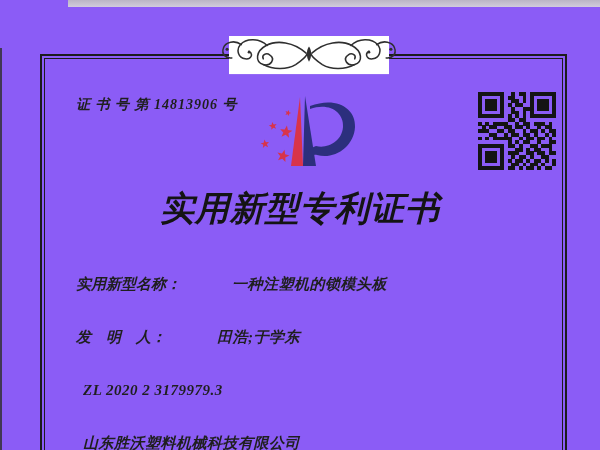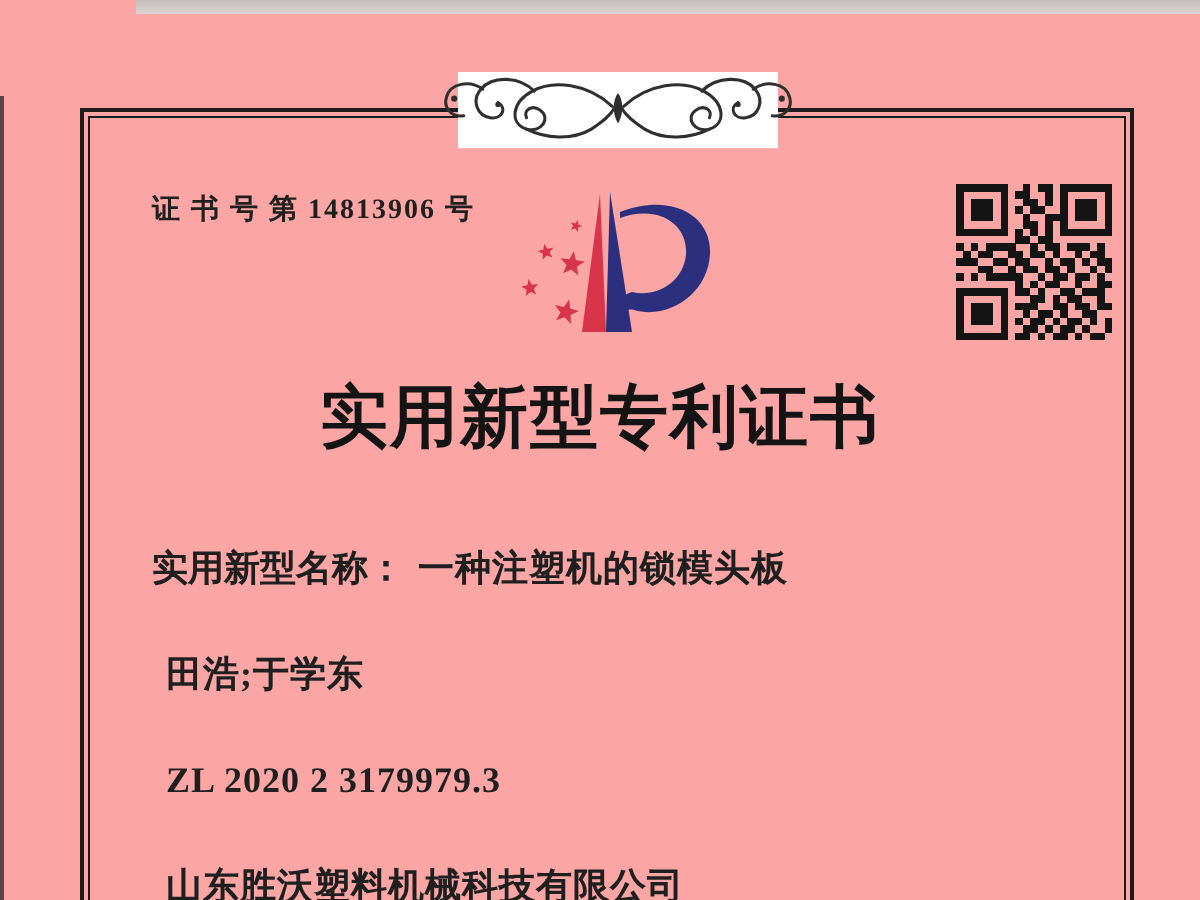--- a/index.html
+++ b/index.html
@@ -3,21 +3,21 @@
 <meta charset="utf-8">
 <style>
   html,body{margin:0;padding:0;}
   body{
     width:600px;height:450px;overflow:hidden;
     background:#ffffff;
     font-family:"Liberation Serif","DejaVu Serif",serif;
     color:#1f1f1f;
     position:relative;
   }
-  .page{position:absolute;inset:0;background:#fca5a5;}
+  .page{position:absolute;inset:0;background:#8b5cf6;font-style:italic;}
 
   
   .scan-top-strip{position:absolute;left:68px;top:0;width:532px;height:7px;
     background:linear-gradient(#bfbfbf,#d9d9d9);opacity:.9;}
   .scan-left-edge{position:absolute;left:0;top:48px;width:2px;height:402px;
     background:#2e2e2e;opacity:.8;}
 
   
   .frame{position:absolute;left:40px;top:54px;width:523px;height:396px;
     border-top:2px solid #1c1c1c;border-left:2px solid #1c1c1c;border-right:2px solid #1c1c1c;}
@@ -33,22 +33,22 @@
 
   .logo{position:absolute;left:256px;top:93px;width:105px;height:78px;}
 
   .qr{position:absolute;left:478px;top:92px;width:78px;height:78px;}
   .qr svg{width:78px;height:78px;display:block;}
 
   .title{position:absolute;left:0;top:186px;width:600px;text-align:center;
     font-size:34px;font-weight:700;letter-spacing:1px;color:#141414;white-space:pre;}
 
   .fields{position:absolute;left:76px;top:260px;right:50px;}
-  .field-row{display:flex;align-items:baseline;font-size:18px;line-height:22px;
-    margin-bottom:18px;font-weight:600;}
+  .field-row{display:flex;align-items:baseline;font-size:15px;line-height:22px;
+    margin-bottom:18px;font-weight:600;gap:44px;}
   .field-label{white-space:pre;}
   .field-value{margin-left:7px;white-space:pre;letter-spacing:.5px;margin-top:13px;}
 </style>
 </head>
 <body>
 
 <div class="page">
 
   <div class="scan-top-strip"></div>
   <div class="scan-left-edge"></div>
@@ -342,20 +342,21 @@
   </div>
 
   <div class="title">实用新型专利证书</div>
 
   <div class="fields">
     <div class="field-row">
       <span class="field-label">实用新型名称：</span>
       <span class="field-value">一种注塑机的锁模头板</span>
     </div>
     <div class="field-row">
+      <span class="field-label">发　明　人：</span>
       <span class="field-value">田浩;于学东</span>
     </div>
     <div class="field-row">
       <span class="field-value">ZL 2020 2 3179979.3</span>
     </div>
     <div class="field-row">
       <span class="field-value">山东胜沃塑料机械科技有限公司</span>
     </div>
   </div>
 

